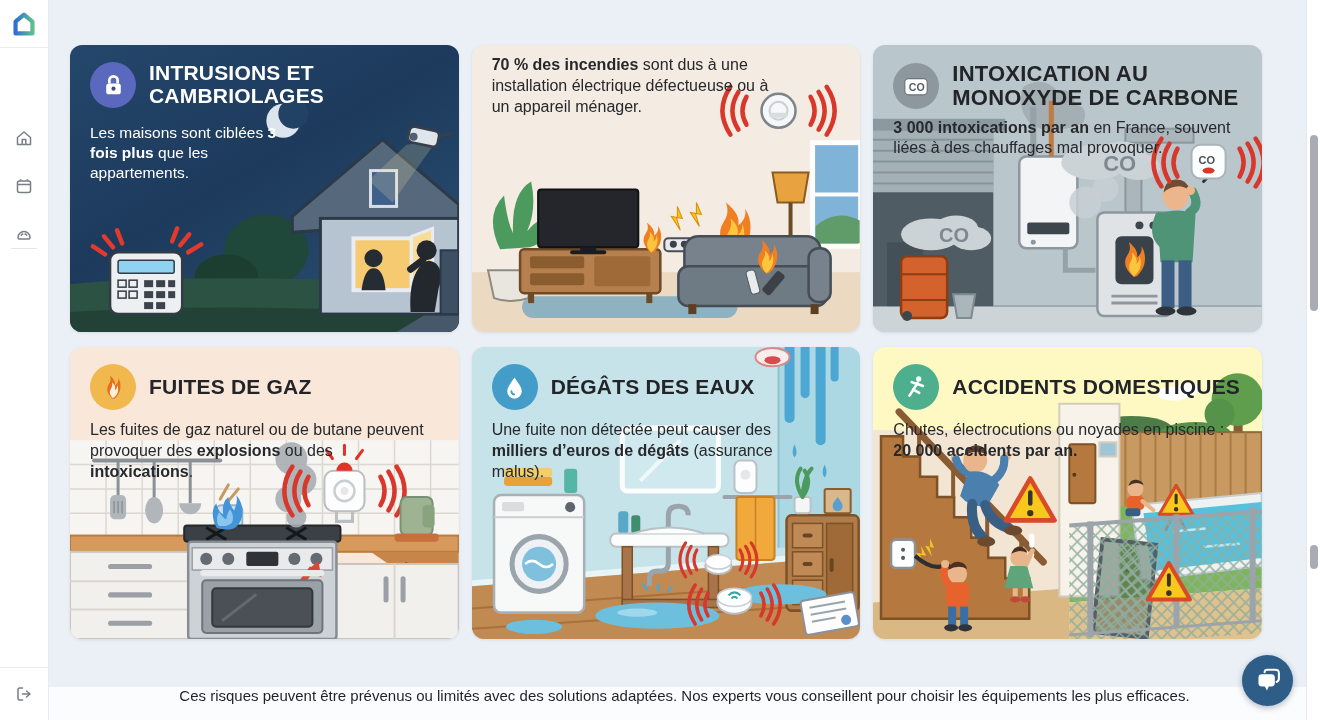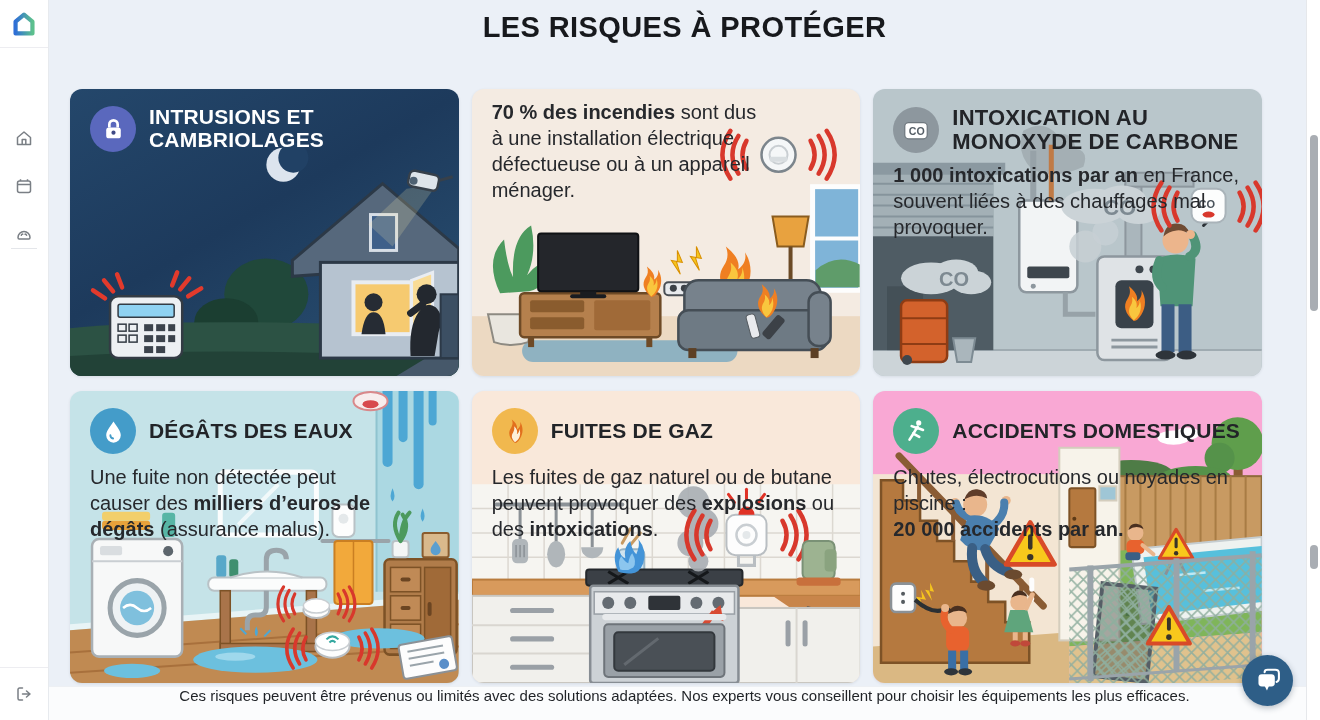--- a/index.html
+++ b/index.html
@@ -22,33 +22,33 @@
   h1.page-title { text-align:center; margin-top:11px; font-size:29px; font-weight:800;
                   letter-spacing:.4px; color:#17191d; }
   .grid { margin:45px 58px 0 21px; display:grid; grid-template-columns:1fr 1fr 1fr;
           grid-template-rows:287px 292px; gap:15px 13px; }
 
   .card { position:relative; border-radius:12px; overflow:hidden; box-shadow:0 1px 3px rgba(25,40,60,.10); }
   .card .scene { position:absolute; inset:0; width:100%; height:100%; z-index:1; }
   .card header { position:relative; z-index:2; display:flex; align-items:center; gap:13px; padding:17px 18px 0 20px; }
   .badge { flex:0 0 46px; width:46px; height:46px; border-radius:50%; display:flex; align-items:center; justify-content:center; }
   .card h2 { font-size:21px; font-weight:800; letter-spacing:.2px; color:#222428; line-height:1.08; }
-  .card p { position:relative; z-index:2; margin:13px 18px 0 20px; font-size:20px; line-height:1.3; color:#26282c; }
+  .card p { position:relative; z-index:2; margin:13px 18px 0 20px; font-size:16px; line-height:1.3; color:#26282c; }
   .card p .b, .card p b { font-weight:700; }
 
   .c0 { background:linear-gradient(150deg,#24476b 0%,#1d3a5c 45%,#2b5274 100%); }
   .c0 h2 { color:#fff; }
   .c0 p { color:#fff; font-size:15.5px; width:208px; margin-top:15px; }
   .c0 p + p { margin-top:11px; }
   .c1 { background:#f4ebe2; } .c1 p { width:280px; margin-top:10px; }
   .c2 { background:#b9c6cb; } .c2 p { width:350px; margin-top:8px; }
   .c2 h2 { font-size:22px; }
   .c3 { background:#f9e8da; } .c3 p { width:345px; margin-top:10px; }
   .c4 { background:#c5e3e8; } .c4 p { width:300px; margin-top:10px; }
-  .c5 { background:#f9a8d4; } .c5 p { width:360px; margin-top:10px; }
+  .c5 { background:#fef9c3; } .c5 p { width:360px; margin-top:10px; }
 
   .b0 { background:#5a68bd; } .b1 { background:#ef7f2a; } .b2 { background:#8d979e; }
   .b3 { background:#f1b84e; } .b4 { background:#449cc9; } .b5 { background:#4daf8d; }
 
   
   .footer { position:absolute; left:49px; right:0; bottom:0; height:34px; background:#fbfcfd;
             border-top:1px solid #edf0f4; display:flex; align-items:flex-start; justify-content:center; z-index:20; }
   .footer p { margin-top:0; font-size:15px; font-weight:500; color:#1f2226; }
 
   
@@ -127,21 +127,20 @@
     <button class="side-btn">
       <svg width="20" height="20" viewBox="0 0 20 20" fill="none" stroke="#7a7f85" stroke-width="1.5" stroke-linecap="round" stroke-linejoin="round">
         <path d="M8.5 4 H5.5 A1.5 1.5 0 0 0 4 5.5 v9 A1.5 1.5 0 0 0 5.5 16 h3"></path>
         <path d="M12.5 7 L16 10 L12.5 13 M16 10 H8.5"></path>
       </svg>
     </button>
   </div>
 </aside>
 
 <main class="main">
-  <h1 class="page-title">LES RISQUES À PROTÉGER</h1>
 
   <section class="grid">
 
     <article class="card c0">
       <svg class="scene" viewBox="0 0 388 288" preserveAspectRatio="none">
         <circle cx="213" cy="76" r="17" fill="#dce4ee"></circle>
           <circle cx="223" cy="69" r="15" fill="#214165"></circle>
         <ellipse cx="196" cy="206" rx="42" ry="36" fill="#20483a"></ellipse>
         <ellipse cx="156" cy="234" rx="32" ry="24" fill="#1b3e31"></ellipse>
         <path d="M0 240 Q120 228 388 240 L388 288 L0 288 Z" fill="#2c5244"></path>
@@ -188,20 +187,21 @@
       <header>
         <span class="badge b0">
           <svg width="25" height="25" viewBox="0 0 24 24">
             <path d="M8 10 V7.2 a4 4 0 0 1 8 0 V10" stroke="#fff" stroke-width="2.6" fill="none"></path>
             <rect x="5" y="10" width="14" height="10.5" rx="2.6" fill="#fff"></rect>
             <circle cx="12" cy="15" r="2" fill="#3f4a85"></circle>
           </svg>
         </span>
         <h2>INTRUSIONS ET CAMBRIOLAGES</h2>
       </header>
+      <p><span>Les maisons sont ciblées </span><span class="b">3 fois plus</span><span> que les appartements.</span></p>
     </article>
 
     <article class="card c1">
       <svg class="scene" viewBox="0 0 388 288" preserveAspectRatio="none">
         <rect y="228" width="388" height="60" fill="#ecd9c2"></rect>
         <rect x="50" y="252" width="215" height="22" rx="11" fill="#8fb2c1"></rect>
         <rect x="340" y="98" width="48" height="104" fill="#7fb4d8" stroke="#fdfdfd" stroke-width="5"></rect>
         <path d="M343 182 q20 -18 44 -6 l0 23 l-44 0 Z" fill="#5f9c6a"></path>
         <line x1="340" y1="150" x2="388" y2="150" stroke="#fdfdfd" stroke-width="4"></line>
         <path d="M28 205 q-16 -34 4 -54 q3 26 9 38 q-2 -40 18 -52 q6 28 -4 50 q14 -18 28 -14 q-8 26 -26 30 Z" fill="#4c9a5e"></path>
@@ -305,21 +305,115 @@
       </svg>
       <header>
         <span class="badge b2">
           <svg width="30" height="30" viewBox="0 0 24 24">
             <rect x="3" y="6" width="18" height="13" rx="3" fill="#fff" stroke="#6e777e" stroke-width="1"></rect>
             <text x="6.2" y="15.6" font-size="8.5" font-weight="bold" fill="#555e66" font-family="Liberation Sans,sans-serif">CO</text>
           </svg>
         </span>
         <h2>INTOXICATION AU MONOXYDE DE CARBONE</h2>
       </header>
-      <p><span class="b">1 000 intoxications par an</span><span> en France, souvent liées à des chauffages mal provoquer.</span></p>
+      <p><span class="b">3 000 intoxications par an</span><span> en France, souvent liées à des chauffages mal provoquer.</span></p>
+    </article>
+
+    <article class="card c3">
+      <svg class="scene" viewBox="0 0 388 288" preserveAspectRatio="none">
+        <rect x="0" y="92" width="388" height="96" fill="#f6f5f1"></rect>
+        <g stroke="#dcd8d1" stroke-width="1.5">
+          <path d="M0 116 h388 M0 140 h388 M0 164 h388"></path>
+          <path d="M36 92 v96 M72 92 v96 M108 92 v96 M144 92 v96 M180 92 v96 M216 92 v96 M252 92 v96 M288 92 v96 M324 92 v96 M360 92 v96"></path>
+        </g>
+        <rect x="0" y="186" width="388" height="16" fill="#d89a5c" stroke="#b97c3e" stroke-width="2"></rect>
+        <polygon points="300,202 388,202 388,236 318,214" fill="#c8854a"></polygon>
+        <polygon points="334,212 388,224 388,236 340,218" fill="#4a525a"></polygon>
+        <rect x="0" y="202" width="118" height="86" fill="#f1f0ec" stroke="#c9c6c0" stroke-width="2"></rect>
+        <g fill="#9aa0a6">
+            <rect x="38" y="214" width="44" height="5" rx="2.5"></rect>
+            <rect x="38" y="242" width="44" height="5" rx="2.5"></rect>
+            <rect x="38" y="270" width="44" height="5" rx="2.5"></rect>
+          </g>
+        <g stroke="#d9d6d0" stroke-width="2">
+            <line x1="0" y1="231" x2="118" y2="231"></line>
+            <line x1="0" y1="259" x2="118" y2="259"></line>
+          </g>
+        <rect x="262" y="214" width="126" height="74" fill="#f1f0ec" stroke="#c9c6c0" stroke-width="2"></rect>
+        <line x1="324" y1="214" x2="324" y2="288" stroke="#d9d6d0" stroke-width="2"></line>
+        <rect x="313" y="226" width="5" height="26" rx="2.5" fill="#9aa0a6"></rect>
+        <rect x="330" y="226" width="5" height="26" rx="2.5" fill="#9aa0a6"></rect>
+        <line x1="24" y1="112" x2="150" y2="112" stroke="#8b9196" stroke-width="4" stroke-linecap="round"></line>
+        <line x1="48" y1="112" x2="48" y2="146" stroke="#8b9196" stroke-width="3"></line>
+        <rect x="40" y="146" width="16" height="24" rx="5" fill="#b0b6ba"></rect>
+        <g stroke="#8b9196" stroke-width="1.5">
+            <line x1="44" y1="152" x2="44" y2="164"></line>
+            <line x1="48" y1="152" x2="48" y2="164"></line>
+            <line x1="52" y1="152" x2="52" y2="164"></line>
+          </g>
+        <line x1="84" y1="112" x2="84" y2="150" stroke="#8b9196" stroke-width="3"></line>
+        <ellipse cx="84" cy="161" rx="9" ry="13" fill="#b0b6ba"></ellipse>
+        <line x1="120" y1="112" x2="120" y2="154" stroke="#8b9196" stroke-width="3"></line>
+        <path d="M109 154 a11 11 0 0 0 22 0 Z" fill="#b0b6ba"></path>
+        <path d="M150 150 l8 -14 M158 152 l10 -12" stroke="#c79a62" stroke-width="3" stroke-linecap="round"></path>
+        <rect x="146" y="156" width="26" height="30" rx="5" fill="#cfe3ee" stroke="#9ab4c4" stroke-width="2"></rect>
+        <rect x="114" y="176" width="156" height="16" rx="3" fill="#3b4046" stroke="#24282c" stroke-width="2"></rect>
+        <g stroke="#15181b" stroke-width="3">
+          <line x1="136" y1="178" x2="156" y2="190"></line>
+            <line x1="156" y1="178" x2="136" y2="190"></line>
+          <line x1="216" y1="178" x2="236" y2="190"></line>
+            <line x1="236" y1="178" x2="216" y2="190"></line>
+        </g>
+        <path d="M146 178 q-7 -15 0 -24 q2 9 7 11 q-2 -11 5 -17 q2 10 6 13 q4 -9 2 -15 q9 11 5 24 q-4 10 -12 10 q-9 0 -13 -2 Z" fill="#4394d8"></path>
+        <path d="M148 176 q-3 -8 1 -13 q4 6 7 7 q1 -7 4 -10 q5 9 1 14 q-6 4 -13 2 Z" fill="#8cc6ee"></path>
+        <g fill="#a9aeb3" opacity=".9">
+          <circle cx="226" cy="168" r="10"></circle>
+            <circle cx="218" cy="150" r="13"></circle>
+            <circle cx="231" cy="131" r="15"></circle>
+            <circle cx="221" cy="110" r="16"></circle>
+        </g>
+        <rect x="118" y="192" width="148" height="96" rx="3" fill="#cdd2d6" stroke="#878d93" stroke-width="2.5"></rect>
+        <rect x="122" y="198" width="140" height="22" fill="#e8eaec" stroke="#9aa0a6" stroke-width="1.5"></rect>
+        <circle cx="136" cy="209" r="6" fill="#646b72"></circle>
+          <circle cx="158" cy="209" r="6" fill="#646b72"></circle>
+        <rect x="176" y="202" width="32" height="14" rx="2" fill="#2f3338"></rect>
+        <circle cx="224" cy="209" r="6" fill="#646b72"></circle>
+          <circle cx="246" cy="209" r="6" fill="#646b72"></circle>
+        <path d="M230 234 l12 -16" stroke="#d84a33" stroke-width="6"></path>
+        <polygon points="248,211 251,227 236,221" fill="#d84a33"></polygon>
+        <rect x="130" y="220" width="124" height="6" rx="3" fill="#e8eaec"></rect>
+        <rect x="132" y="230" width="120" height="52" rx="4" fill="#9aa1a7" stroke="#6e747a" stroke-width="2"></rect>
+        <rect x="142" y="238" width="100" height="38" rx="4" fill="#4a5056" stroke="#33383d" stroke-width="2"></rect>
+        <line x1="152" y1="270" x2="186" y2="244" stroke="#6e747a" stroke-width="3" opacity=".7"></line>
+        <rect x="254" y="122" width="40" height="40" rx="9" fill="#fdfdfd" stroke="#b9bec2" stroke-width="2"></rect>
+        <circle cx="274" cy="142" r="10" fill="none" stroke="#c9ced2" stroke-width="2.5"></circle>
+        <circle cx="274" cy="142" r="4" fill="#e4e8ea"></circle>
+        <path d="M266 122 a8 8 0 0 1 16 0 Z" fill="#e03226"></path>
+        <g stroke="#e03226" stroke-width="3" stroke-linecap="round">
+          <line x1="274" y1="106" x2="274" y2="97"></line>
+            <line x1="262" y1="110" x2="256" y2="102"></line>
+            <line x1="286" y1="110" x2="292" y2="102"></line>
+        </g>
+        <path d="M266 162 v10 h16 v-10" stroke="#b9bec2" stroke-width="3" fill="none"></path>
+        <use href="#waves" transform="translate(302 122)"></use>
+        <use href="#waves" transform="translate(246 122) scale(-1 1)"></use>
+        <rect x="330" y="148" width="32" height="38" rx="6" fill="#9db391" stroke="#7a9176" stroke-width="2"></rect>
+        <rect x="352" y="156" width="12" height="22" rx="4" fill="#8aa37f"></rect>
+        <rect x="324" y="184" width="44" height="8" rx="3" fill="#c8703c"></rect>
+      </svg>
+      <header>
+        <span class="badge b3">
+          <svg width="26" height="26" viewBox="0 0 40 56">
+            <path d="M20 54 C8 44 4 33 11 22 C15 16 16 10 13 3 C22 10 26 17 24 25 C30 21 33 15 31 8 C38 19 38 33 31 44 C27 50 24 54 20 54 Z" fill="#e2701d"></path>
+            <path d="M20 52 C13 45 11 38 16 31 C19 26 19 22 18 18 C24 23 26 29 24 35 C28 32 30 27 29 23 C33 31 31 42 25 48 Z" fill="#fdf0d8"></path>
+          </svg>
+        </span>
+        <h2>FUITES DE GAZ</h2>
+      </header>
+      <p><span>Les fuites de gaz naturel ou de butane peuvent provoquer des </span><span class="b">explosions</span><span> ou des </span><span class="b">intoxications</span><span>.</span></p>
     </article>
 
     <article class="card c4">
       <svg class="scene" viewBox="0 0 388 288" preserveAspectRatio="none">
         <rect x="306" y="0" width="82" height="198" fill="#abd8e2"></rect>
         <line x1="306" y1="0" x2="306" y2="198" stroke="#8fc3cf" stroke-width="2"></line>
         <g fill="#4da7d4">
           <path d="M312 0 h10 v70 a5 5 0 0 1 -10 0 Z"></path>
           <path d="M328 0 h9 v46 a4.5 4.5 0 0 1 -9 0 Z"></path>
           <path d="M343 0 h10 v92 a5 5 0 0 1 -10 0 Z"></path>
@@ -409,114 +503,20 @@
       <header>
         <span class="badge b4">
           <svg width="25" height="25" viewBox="0 0 24 24">
             <path d="M12 2.5 C16 8.5 19 12 19 15.7 a7 7 0 0 1 -14 0 C5 12 8 8.5 12 2.5 Z" fill="#fff"></path>
             <path d="M9 15.5 a3.2 3.2 0 0 0 2.6 3.2" stroke="#449cc9" stroke-width="1.8" fill="none" stroke-linecap="round"></path>
           </svg>
         </span>
         <h2>DÉGÂTS DES EAUX</h2>
       </header>
       <p><span>Une fuite non détectée peut causer des </span><span class="b">milliers d’euros de dégâts</span><span> (assurance malus).</span></p>
-    </article>
-
-    <article class="card c3">
-      <svg class="scene" viewBox="0 0 388 288" preserveAspectRatio="none">
-        <rect x="0" y="92" width="388" height="96" fill="#f6f5f1"></rect>
-        <g stroke="#dcd8d1" stroke-width="1.5">
-          <path d="M0 116 h388 M0 140 h388 M0 164 h388"></path>
-          <path d="M36 92 v96 M72 92 v96 M108 92 v96 M144 92 v96 M180 92 v96 M216 92 v96 M252 92 v96 M288 92 v96 M324 92 v96 M360 92 v96"></path>
-        </g>
-        <rect x="0" y="186" width="388" height="16" fill="#d89a5c" stroke="#b97c3e" stroke-width="2"></rect>
-        <polygon points="300,202 388,202 388,236 318,214" fill="#c8854a"></polygon>
-        <polygon points="334,212 388,224 388,236 340,218" fill="#4a525a"></polygon>
-        <rect x="0" y="202" width="118" height="86" fill="#f1f0ec" stroke="#c9c6c0" stroke-width="2"></rect>
-        <g fill="#9aa0a6">
-            <rect x="38" y="214" width="44" height="5" rx="2.5"></rect>
-            <rect x="38" y="242" width="44" height="5" rx="2.5"></rect>
-            <rect x="38" y="270" width="44" height="5" rx="2.5"></rect>
-          </g>
-        <g stroke="#d9d6d0" stroke-width="2">
-            <line x1="0" y1="231" x2="118" y2="231"></line>
-            <line x1="0" y1="259" x2="118" y2="259"></line>
-          </g>
-        <rect x="262" y="214" width="126" height="74" fill="#f1f0ec" stroke="#c9c6c0" stroke-width="2"></rect>
-        <line x1="324" y1="214" x2="324" y2="288" stroke="#d9d6d0" stroke-width="2"></line>
-        <rect x="313" y="226" width="5" height="26" rx="2.5" fill="#9aa0a6"></rect>
-        <rect x="330" y="226" width="5" height="26" rx="2.5" fill="#9aa0a6"></rect>
-        <line x1="24" y1="112" x2="150" y2="112" stroke="#8b9196" stroke-width="4" stroke-linecap="round"></line>
-        <line x1="48" y1="112" x2="48" y2="146" stroke="#8b9196" stroke-width="3"></line>
-        <rect x="40" y="146" width="16" height="24" rx="5" fill="#b0b6ba"></rect>
-        <g stroke="#8b9196" stroke-width="1.5">
-            <line x1="44" y1="152" x2="44" y2="164"></line>
-            <line x1="48" y1="152" x2="48" y2="164"></line>
-            <line x1="52" y1="152" x2="52" y2="164"></line>
-          </g>
-        <line x1="84" y1="112" x2="84" y2="150" stroke="#8b9196" stroke-width="3"></line>
-        <ellipse cx="84" cy="161" rx="9" ry="13" fill="#b0b6ba"></ellipse>
-        <line x1="120" y1="112" x2="120" y2="154" stroke="#8b9196" stroke-width="3"></line>
-        <path d="M109 154 a11 11 0 0 0 22 0 Z" fill="#b0b6ba"></path>
-        <path d="M150 150 l8 -14 M158 152 l10 -12" stroke="#c79a62" stroke-width="3" stroke-linecap="round"></path>
-        <rect x="146" y="156" width="26" height="30" rx="5" fill="#cfe3ee" stroke="#9ab4c4" stroke-width="2"></rect>
-        <rect x="114" y="176" width="156" height="16" rx="3" fill="#3b4046" stroke="#24282c" stroke-width="2"></rect>
-        <g stroke="#15181b" stroke-width="3">
-          <line x1="136" y1="178" x2="156" y2="190"></line>
-            <line x1="156" y1="178" x2="136" y2="190"></line>
-          <line x1="216" y1="178" x2="236" y2="190"></line>
-            <line x1="236" y1="178" x2="216" y2="190"></line>
-        </g>
-        <path d="M146 178 q-7 -15 0 -24 q2 9 7 11 q-2 -11 5 -17 q2 10 6 13 q4 -9 2 -15 q9 11 5 24 q-4 10 -12 10 q-9 0 -13 -2 Z" fill="#4394d8"></path>
-        <path d="M148 176 q-3 -8 1 -13 q4 6 7 7 q1 -7 4 -10 q5 9 1 14 q-6 4 -13 2 Z" fill="#8cc6ee"></path>
-        <g fill="#a9aeb3" opacity=".9">
-          <circle cx="226" cy="168" r="10"></circle>
-            <circle cx="218" cy="150" r="13"></circle>
-            <circle cx="231" cy="131" r="15"></circle>
-            <circle cx="221" cy="110" r="16"></circle>
-        </g>
-        <rect x="118" y="192" width="148" height="96" rx="3" fill="#cdd2d6" stroke="#878d93" stroke-width="2.5"></rect>
-        <rect x="122" y="198" width="140" height="22" fill="#e8eaec" stroke="#9aa0a6" stroke-width="1.5"></rect>
-        <circle cx="136" cy="209" r="6" fill="#646b72"></circle>
-          <circle cx="158" cy="209" r="6" fill="#646b72"></circle>
-        <rect x="176" y="202" width="32" height="14" rx="2" fill="#2f3338"></rect>
-        <circle cx="224" cy="209" r="6" fill="#646b72"></circle>
-          <circle cx="246" cy="209" r="6" fill="#646b72"></circle>
-        <path d="M230 234 l12 -16" stroke="#d84a33" stroke-width="6"></path>
-        <polygon points="248,211 251,227 236,221" fill="#d84a33"></polygon>
-        <rect x="130" y="220" width="124" height="6" rx="3" fill="#e8eaec"></rect>
-        <rect x="132" y="230" width="120" height="52" rx="4" fill="#9aa1a7" stroke="#6e747a" stroke-width="2"></rect>
-        <rect x="142" y="238" width="100" height="38" rx="4" fill="#4a5056" stroke="#33383d" stroke-width="2"></rect>
-        <line x1="152" y1="270" x2="186" y2="244" stroke="#6e747a" stroke-width="3" opacity=".7"></line>
-        <rect x="254" y="122" width="40" height="40" rx="9" fill="#fdfdfd" stroke="#b9bec2" stroke-width="2"></rect>
-        <circle cx="274" cy="142" r="10" fill="none" stroke="#c9ced2" stroke-width="2.5"></circle>
-        <circle cx="274" cy="142" r="4" fill="#e4e8ea"></circle>
-        <path d="M266 122 a8 8 0 0 1 16 0 Z" fill="#e03226"></path>
-        <g stroke="#e03226" stroke-width="3" stroke-linecap="round">
-          <line x1="274" y1="106" x2="274" y2="97"></line>
-            <line x1="262" y1="110" x2="256" y2="102"></line>
-            <line x1="286" y1="110" x2="292" y2="102"></line>
-        </g>
-        <path d="M266 162 v10 h16 v-10" stroke="#b9bec2" stroke-width="3" fill="none"></path>
-        <use href="#waves" transform="translate(302 122)"></use>
-        <use href="#waves" transform="translate(246 122) scale(-1 1)"></use>
-        <rect x="330" y="148" width="32" height="38" rx="6" fill="#9db391" stroke="#7a9176" stroke-width="2"></rect>
-        <rect x="352" y="156" width="12" height="22" rx="4" fill="#8aa37f"></rect>
-        <rect x="324" y="184" width="44" height="8" rx="3" fill="#c8703c"></rect>
-      </svg>
-      <header>
-        <span class="badge b3">
-          <svg width="26" height="26" viewBox="0 0 40 56">
-            <path d="M20 54 C8 44 4 33 11 22 C15 16 16 10 13 3 C22 10 26 17 24 25 C30 21 33 15 31 8 C38 19 38 33 31 44 C27 50 24 54 20 54 Z" fill="#e2701d"></path>
-            <path d="M20 52 C13 45 11 38 16 31 C19 26 19 22 18 18 C24 23 26 29 24 35 C28 32 30 27 29 23 C33 31 31 42 25 48 Z" fill="#fdf0d8"></path>
-          </svg>
-        </span>
-        <h2>FUITES DE GAZ</h2>
-      </header>
-      <p><span>Les fuites de gaz naturel ou de butane peuvent provoquer des </span><span class="b">explosions</span><span> ou des </span><span class="b">intoxications</span><span>.</span></p>
     </article>
 
     <article class="card c5">
       <svg class="scene" viewBox="0 0 388 288" preserveAspectRatio="none">
         <rect x="0" y="82" width="196" height="206" fill="#f3e5d3"></rect>
         <polygon points="0,252 196,238 196,288 0,288" fill="#dab883"></polygon>
         <ellipse cx="300" cy="46" rx="16" ry="7" fill="#fff"></ellipse>
           <ellipse cx="314" cy="42" rx="12" ry="6" fill="#fff"></ellipse>
         <rect x="360" y="68" width="9" height="46" fill="#8a5c34"></rect>
         <circle cx="364" cy="52" r="26" fill="#5f9e4c"></circle>

